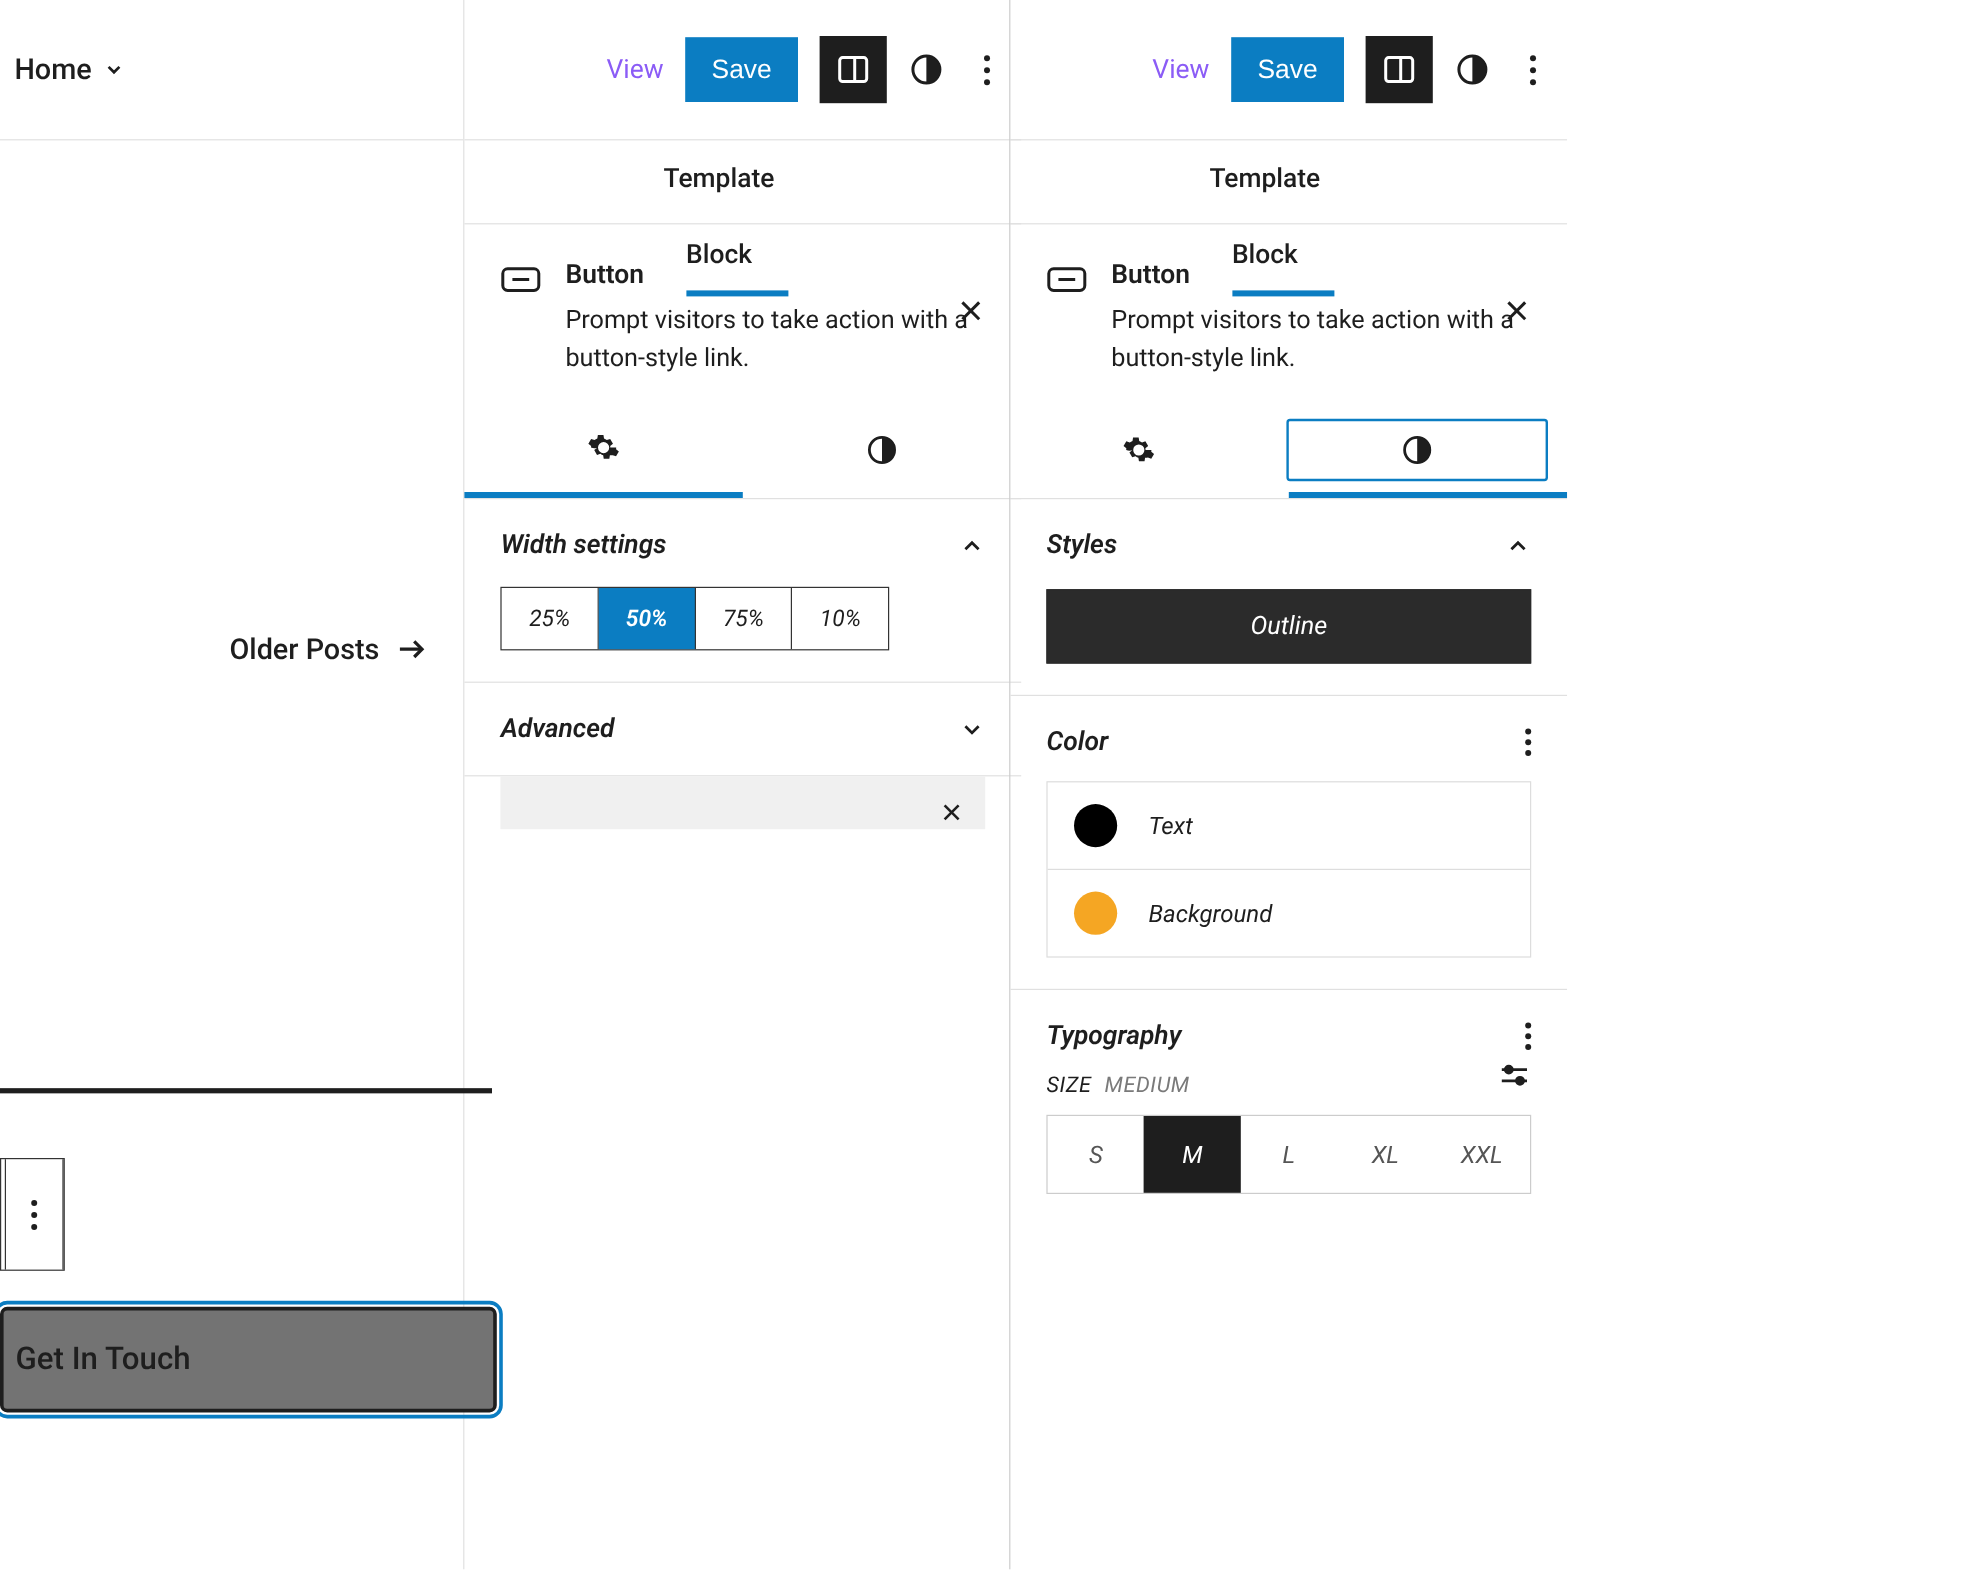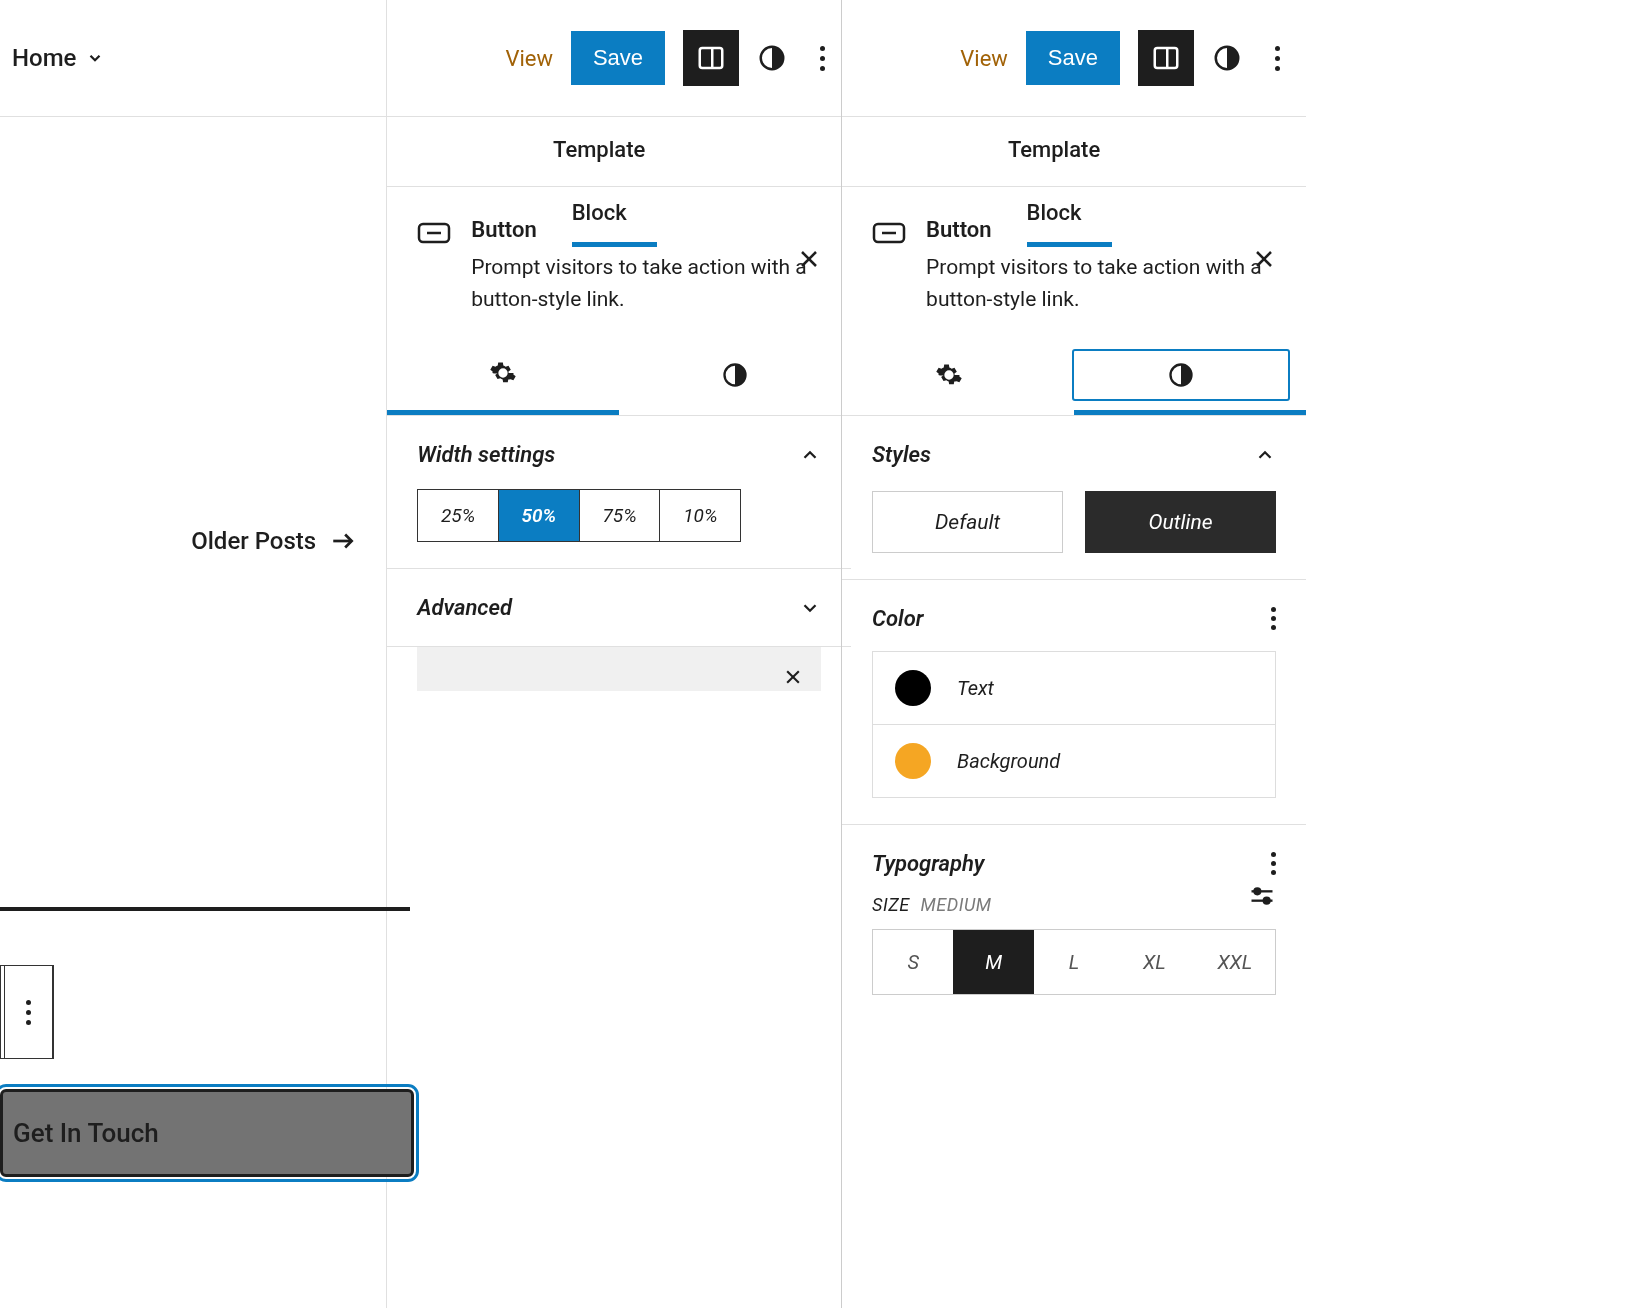--- a/index.html
+++ b/index.html
@@ -14,21 +14,21 @@
   .mid  { width: 586px; border-left: 1px solid #e0e0e0; }
   .right{ width: 586px; border-left: 1px solid #ccc; margin-left:-10px;}
   .topbar {
     height: 117px; display: flex; align-items: center; padding: 0 12px;
     border-bottom: 1px solid #e0e0e0;
   }
   .left .topbar { border-bottom: 1px solid #e0e0e0; }
   .home-btn { display: flex; align-items: center; gap: 10px; font-size: 24px; font-weight: 500; cursor: pointer; }
   .chevron-down { width: 18px; height: 18px; }
   .topbar-actions { margin-left: auto; display: flex; align-items: center; gap: 18px; }
-  .link-btn { color: #a16207; font-size: 22px; cursor: pointer; text-align: center; }
+  .link-btn { color: #8b5cf6; font-size: 22px; cursor: pointer; text-align: center; }
   .save-btn { background: #0b7dc2; color: #fff; font-size: 22px; padding: 14px 22px; border: none; cursor: pointer; }
   .sq-btn { width: 56px; height: 56px; background: #1e1e1e; color:#fff; display:flex; align-items:center; justify-content:center; cursor:pointer; }
   .sq-btn svg { width:30px; height:30px; }
   .circle-btn { width:30px; height:30px; cursor:pointer; }
   .kebab { width: 34px; height: 34px; display:flex; align-items:center; justify-content:center; cursor:pointer; }
   .dot3 { display:flex; flex-direction:column; gap:5px;}
   .dot3 span { width:5px; height:5px; background:#1e1e1e; border-radius:50%; }
 
   .tabs { display:flex; align-items:center; height: 70px; padding: 0 30px; border-bottom: 1px solid #e0e0e0; font-size: 22px; flex-direction: column; }
   .tab { padding: 20px 30px 18px 0; margin-right: 10px; cursor:pointer; color:#1e1e1e; font-weight:500;}
@@ -283,21 +283,20 @@
     </div>
 
     <div class="section">
       <div class="section-hd">
         <span>Styles</span>
         <svg class="chev" viewBox="0 0 24 24" fill="none" stroke="#1e1e1e" stroke-width="2.5">
             <polyline points="6 15 12 9 18 15"></polyline>
           </svg>
       </div>
       <div class="styles-opts">
-        <div class="style-opt">Default</div>
         <div class="style-opt sel">Outline</div>
       </div>
     </div>
 
     <div class="section">
       <div class="section-hd">
         <span>Color</span>
         <div class="hd-kebab">
             <span></span>
             <span></span>

